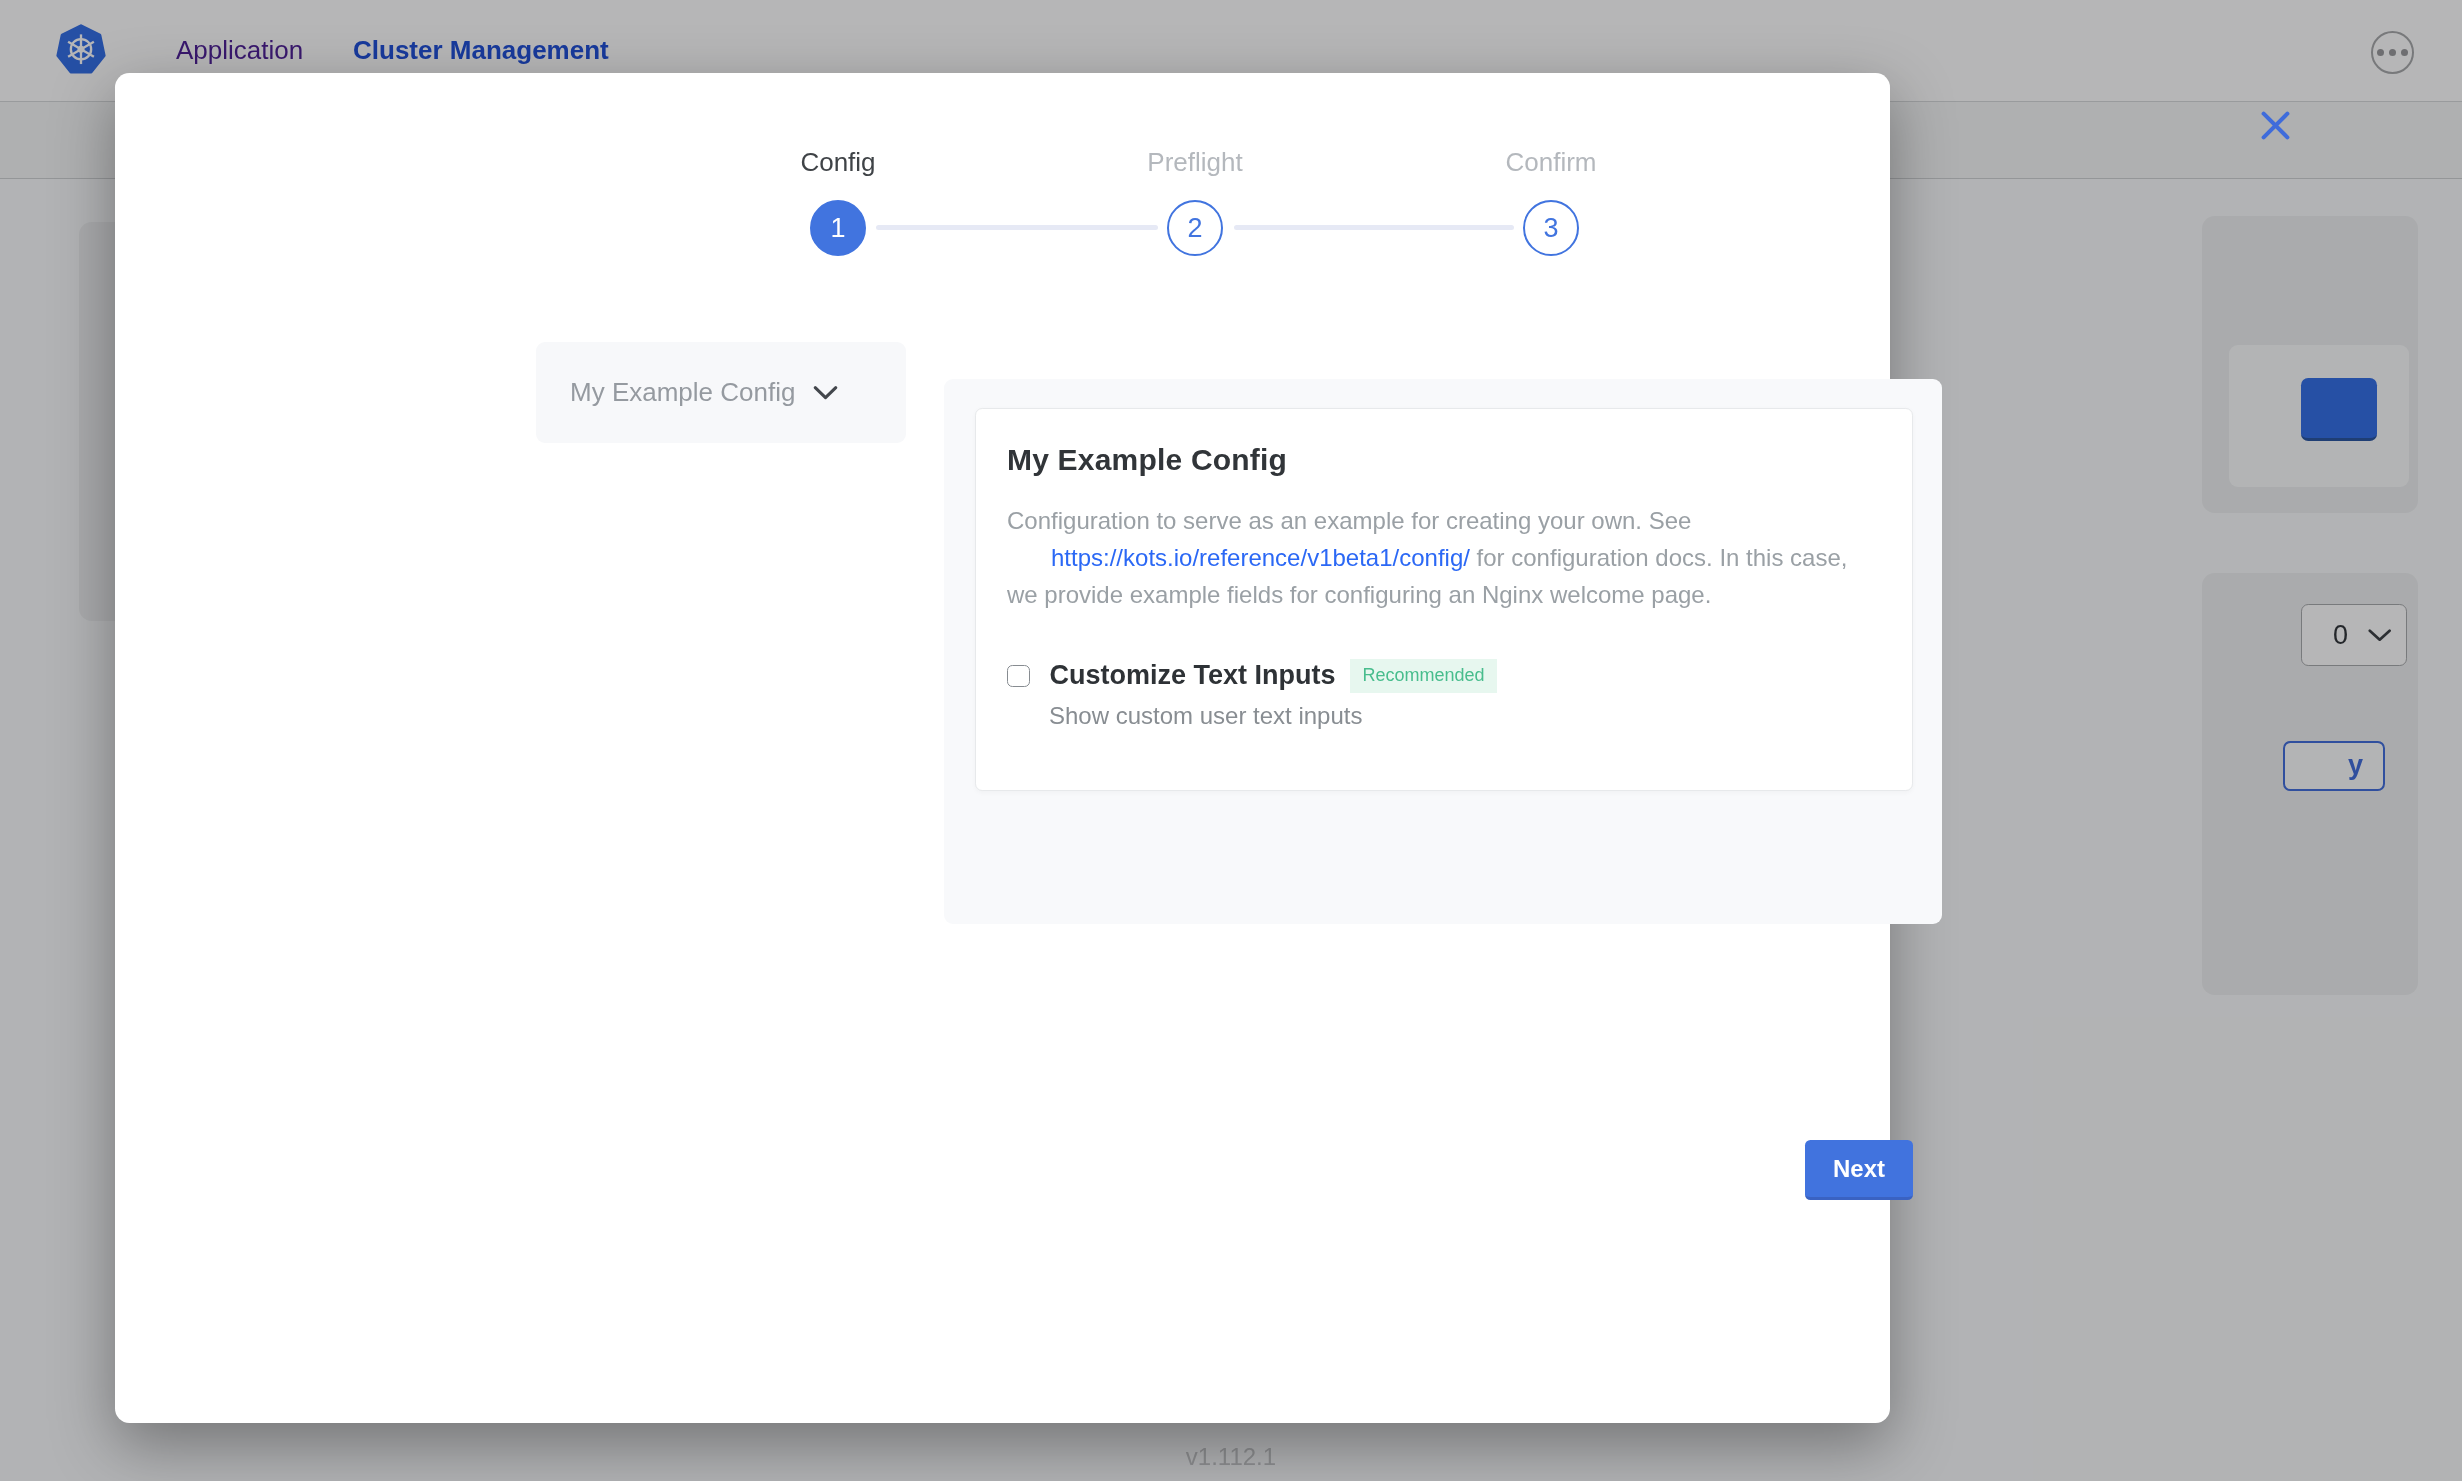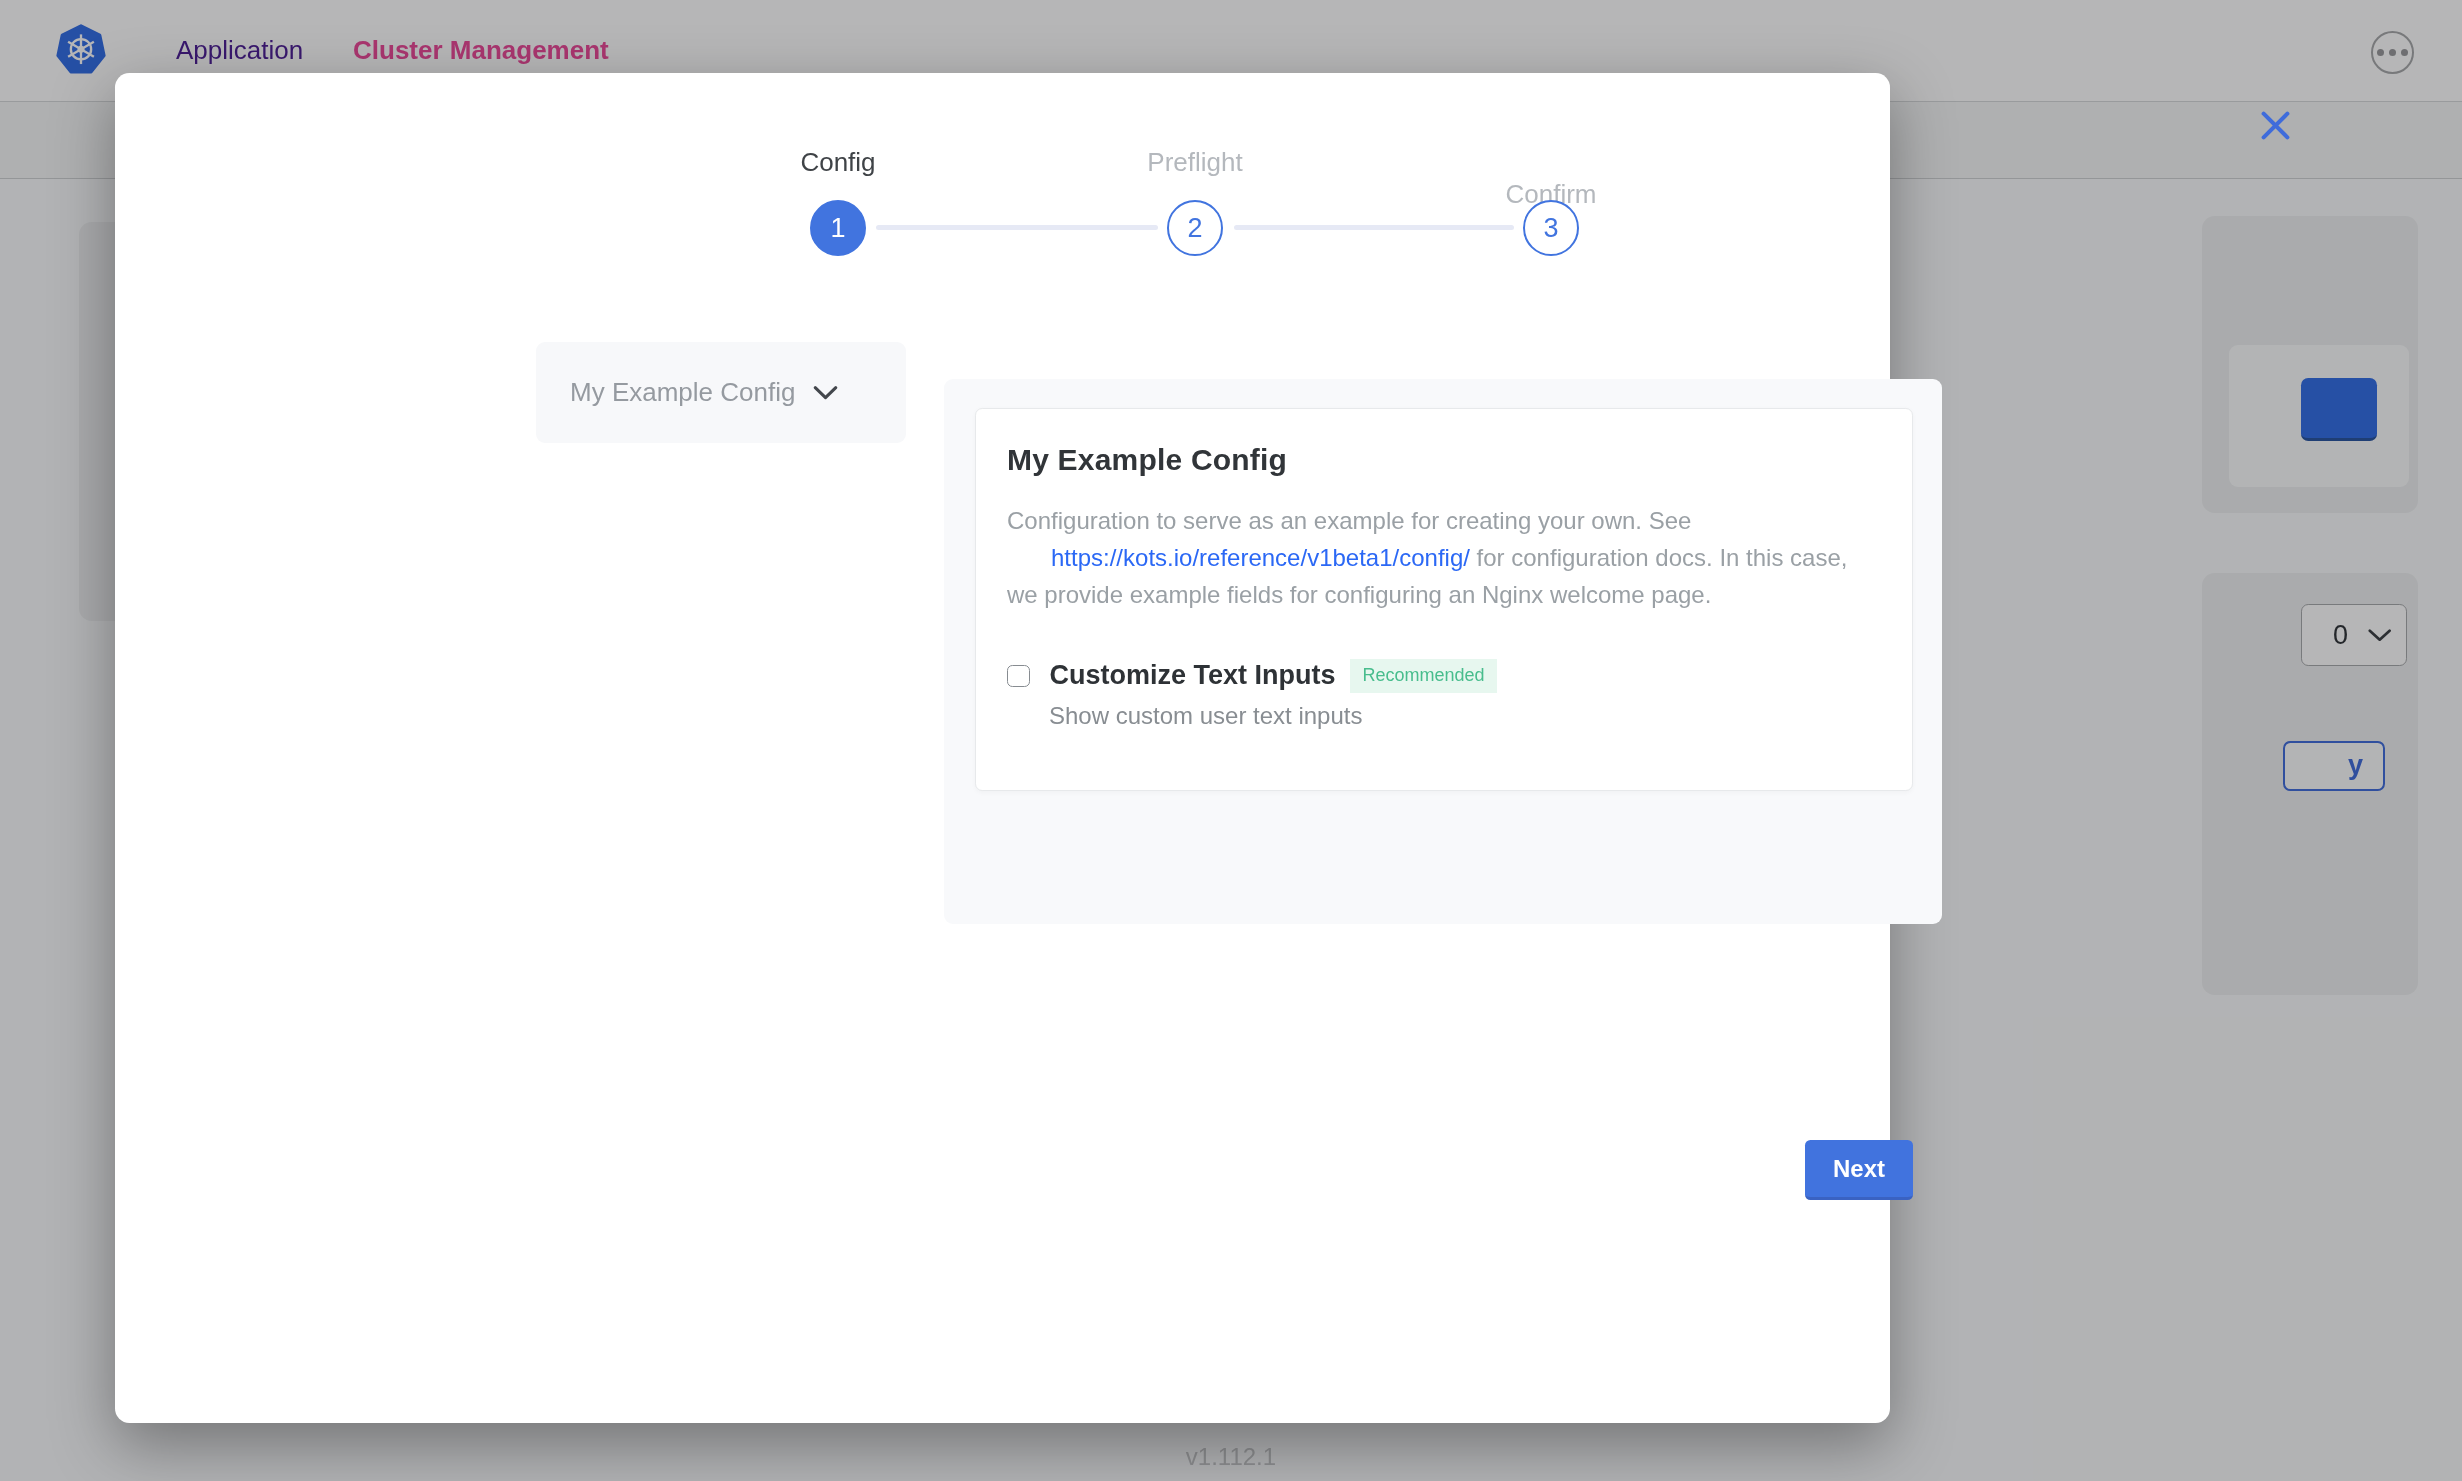--- a/index.html
+++ b/index.html
@@ -16,21 +16,21 @@
 
   .navbar {
     position: absolute; left: 0; top: 0; width: 100%; height: 102px;
     background: #ffffff; border-bottom: 1.8px solid #d6d8da;
     display: flex; align-items: center;
   }
   .logo-wrap { position: absolute; left: 56px; top: 23.4px; width: 50px; height: 54px; }
   .nav-tab { position: absolute; top: 0; height: 101px; display: flex; align-items: center;
     font-size: 26px; color: #4c1d95; cursor: pointer; }
   .nav-tab.app { left: 176px; font-weight: 500; }
-  .nav-tab.cluster { left: 353px; font-weight: 700; color: #ec4899; }
+  .nav-tab.cluster { left: 353px; font-weight: 700; color: #1d4ed8; }
 
   .ellipsis-btn {
     position: absolute; left: 2371px; top: 31px; width: 43px; height: 43px;
     border: 2.7px solid #a6a8aa; border-radius: 50%;
     display: flex; align-items: center; justify-content: center; gap: 4.5px;
     background: #fff;
   }
   .ellipsis-btn i { width: 7.2px; height: 7.2px; border-radius: 50%; background: #98999b; }
 
   .subnav {
@@ -72,21 +72,21 @@
     box-shadow: 0 21.6px 63px rgba(0,0,0,0.35);
   }
 
   .close-btn { position: absolute; left: 2142px; top: 34px; width: 36px; height: 36px;
     cursor: pointer; display: flex; align-items: center; justify-content: center; }
 
   
   .step-label { position: absolute; top: 74px; transform: translateX(-50%);
     font-size: 26px; color: #b4b8bd; white-space: nowrap; }
   .step-label.active { color: #3f4347; }
-  .sl-1 { left: 723px; } .sl-2 { left: 1080px; } .sl-3 { left: 1436px; margin-top: 32px; }
+  .sl-1 { left: 723px; } .sl-2 { left: 1080px; } .sl-3 { left: 1436px; }
 
   .step-circle { position: absolute; top: 127px; width: 56px; height: 56px;
     border-radius: 50%; display: flex; align-items: center; justify-content: center;
     font-size: 27px; background: #ffffff; border: 2.7px solid #4174df; color: #4174df;
     cursor: pointer; }
   .step-circle.active { background: #4174df; border-color: #4174df; color: #ffffff; }
   .sc-1 { left: 695px; } .sc-2 { left: 1052px; } .sc-3 { left: 1408px; }
 
   .step-line { position: absolute; top: 152px; height: 4.5px; border-radius: 2.7px;
     background: #e6e9f5; }

